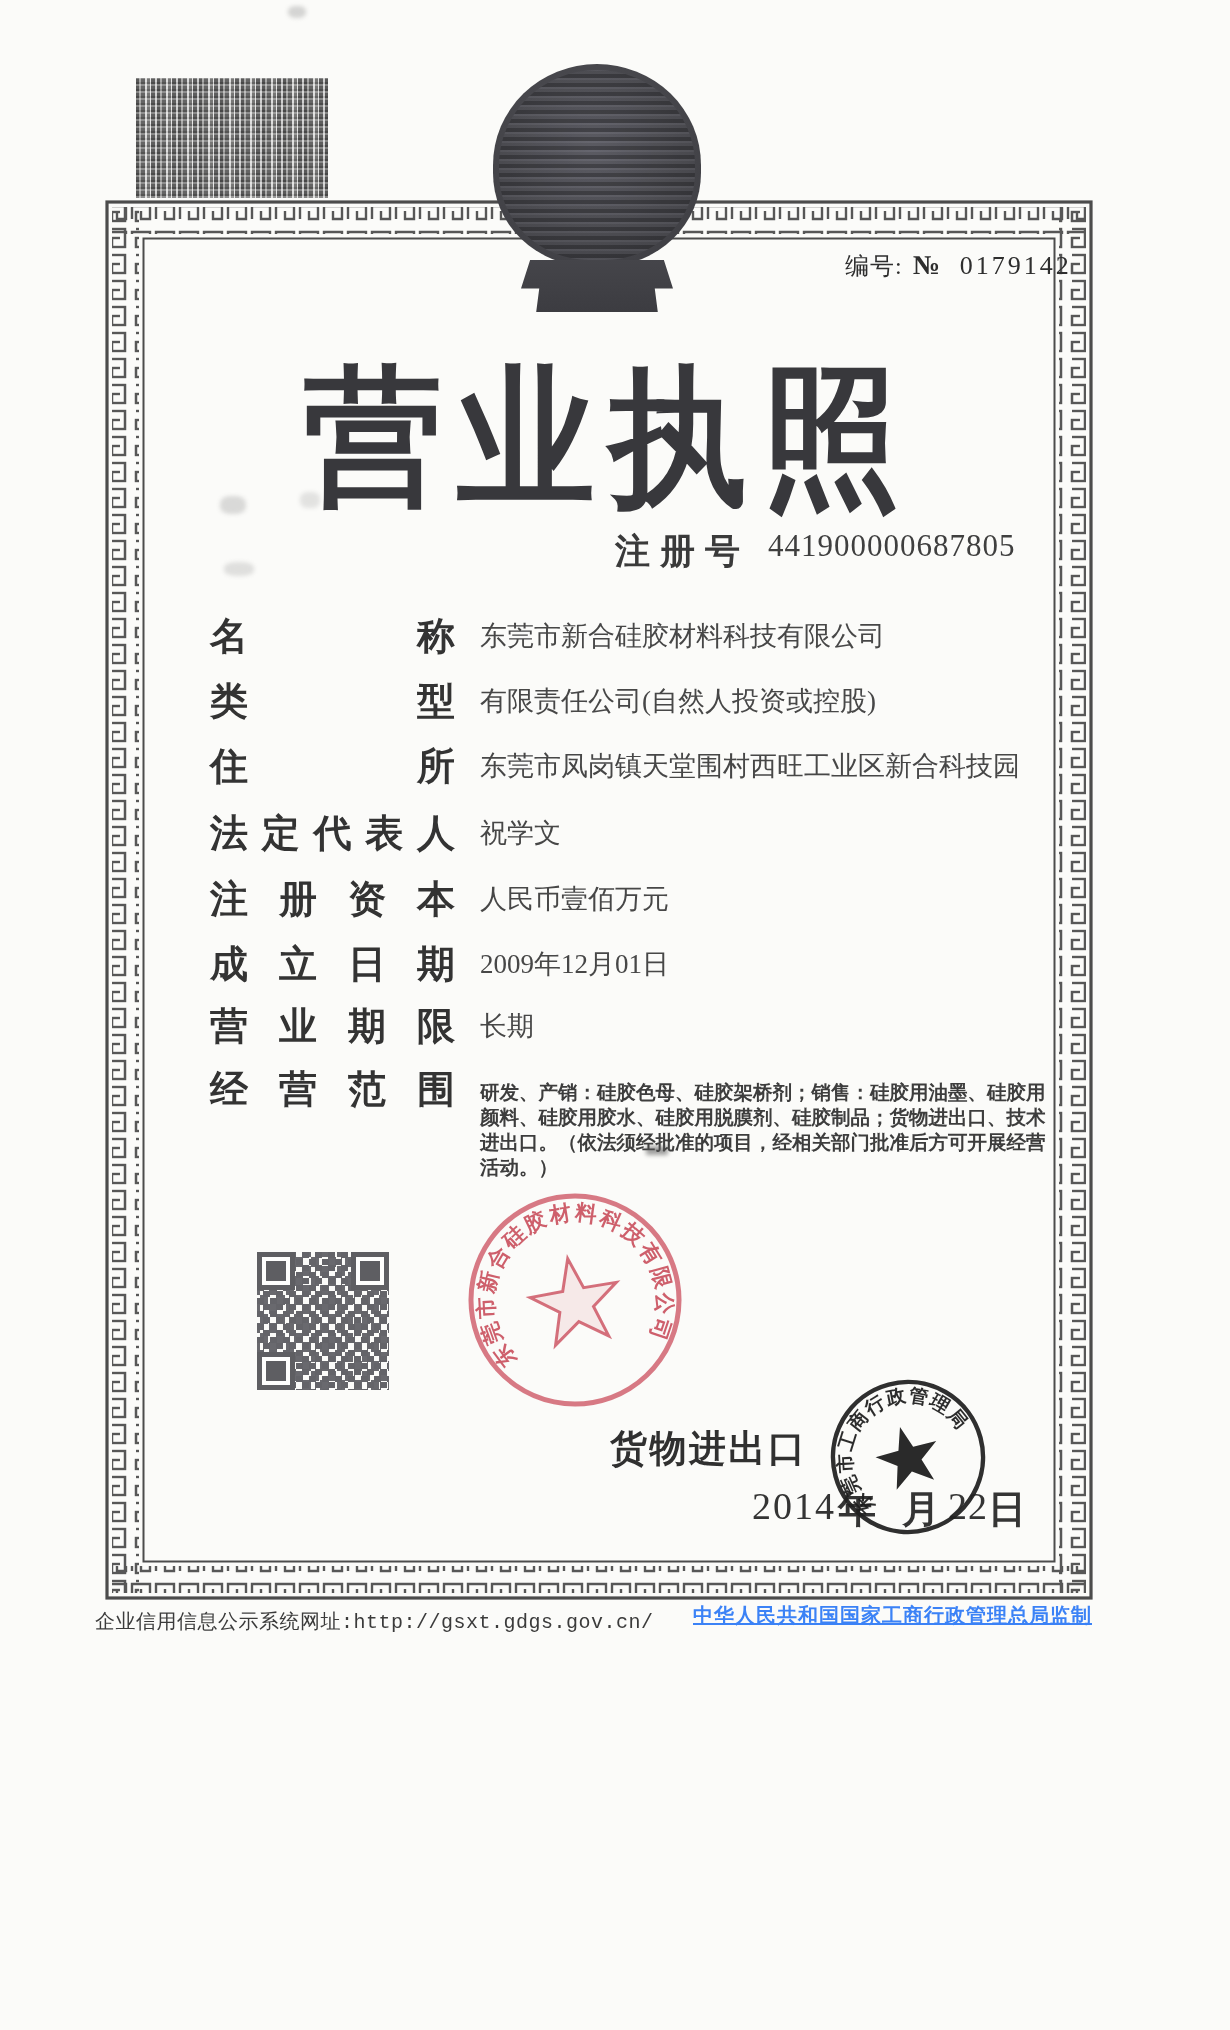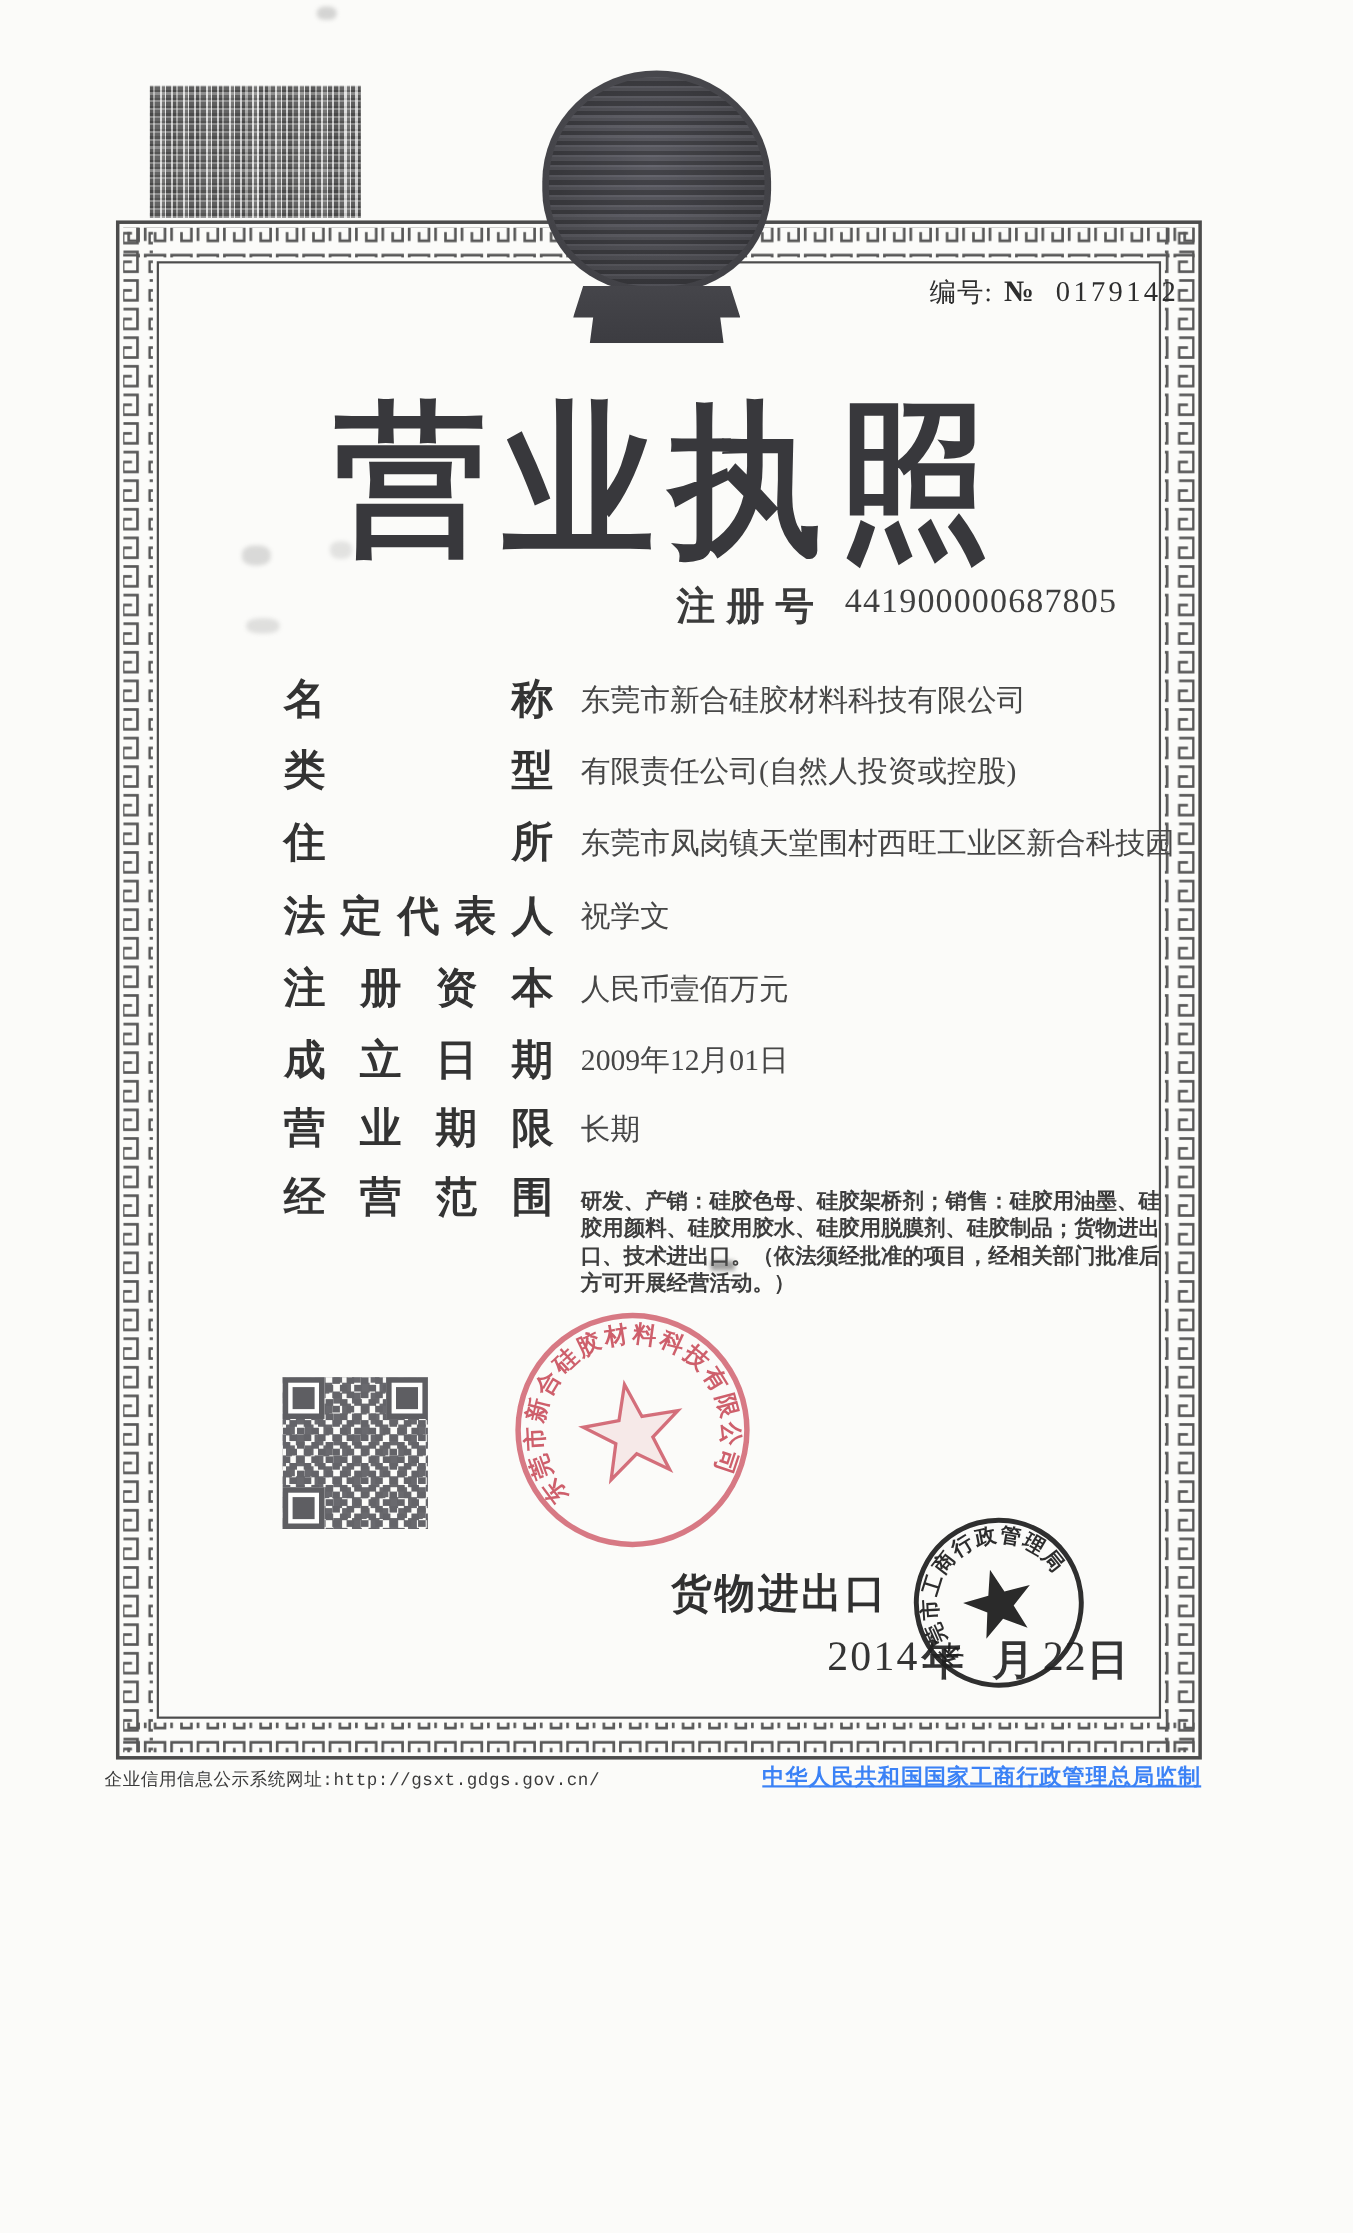--- a/index.html
+++ b/index.html
@@ -55,21 +55,21 @@
     filter:blur(.4px) contrast(.95);transform:scaleX(.92);
   }
   
   .regline{position:absolute;left:615px;top:528px;z-index:2;display:flex;align-items:flex-start;}
   .regline .lbl{width:125px;font-size:35px;font-weight:600;color:#3a3a3a;text-align:justify;text-align-last:justify;}
   .regline .val{margin-left:28px;font-size:31px;letter-spacing:1px;color:#3f3f3f;}
   
   .row{position:absolute;left:210px;width:850px;display:flex;z-index:2;}
   .row .lbl{
     width:245px;flex:0 0 245px;font-size:38px;line-height:42px;font-weight:600;color:#333;
-    text-align:justify;text-align-last:justify;margin-left:48px;
+    text-align:justify;text-align-last:justify;
   }
   .row .val{
     margin-left:25px;font-size:27px;line-height:42px;color:#474747;white-space:nowrap;
   }
   .row.scope .val{
     white-space:normal;width:580px;font-size:19.5px;line-height:25px;
     padding-top:12px;font-weight:600;color:#3d3d3d;
   }
   
   .qr{
@@ -93,21 +93,21 @@
   .dateline{position:absolute;left:752px;top:1484px;height:40px;width:280px;z-index:4;font-size:38px;color:#343434;}
   .dateline span{position:absolute;top:0;}
   .d-year{left:0;letter-spacing:2px;}
   .d-yu{left:86px;font-weight:600;}
   .d-mu{left:150px;font-weight:600;}
   .d-day{left:196px;letter-spacing:1px;}
   .d-du{left:236px;font-weight:600;}
   
   .footer-url{
     position:absolute;left:95px;top:1608px;z-index:2;
-    font-size:16px;color:#3b3b3b;letter-spacing:.5px;
+    font-size:20px;color:#3b3b3b;letter-spacing:.5px;
     font-family:"Liberation Mono","DejaVu Sans Mono",monospace;
   }
   .footer-issuer{
     position:absolute;left:693px;top:1602px;z-index:2;
     font-size:20px;font-weight:700;color:#3b82f6;letter-spacing:1px;text-decoration:underline;
   }
   
   .smudge{position:absolute;background:#8d8d8d;opacity:.3;filter:blur(2px);border-radius:40%;z-index:2;}
   .s1{left:220px;top:496px;width:26px;height:18px;}
   .s2{left:300px;top:492px;width:20px;height:16px;opacity:.22;}

